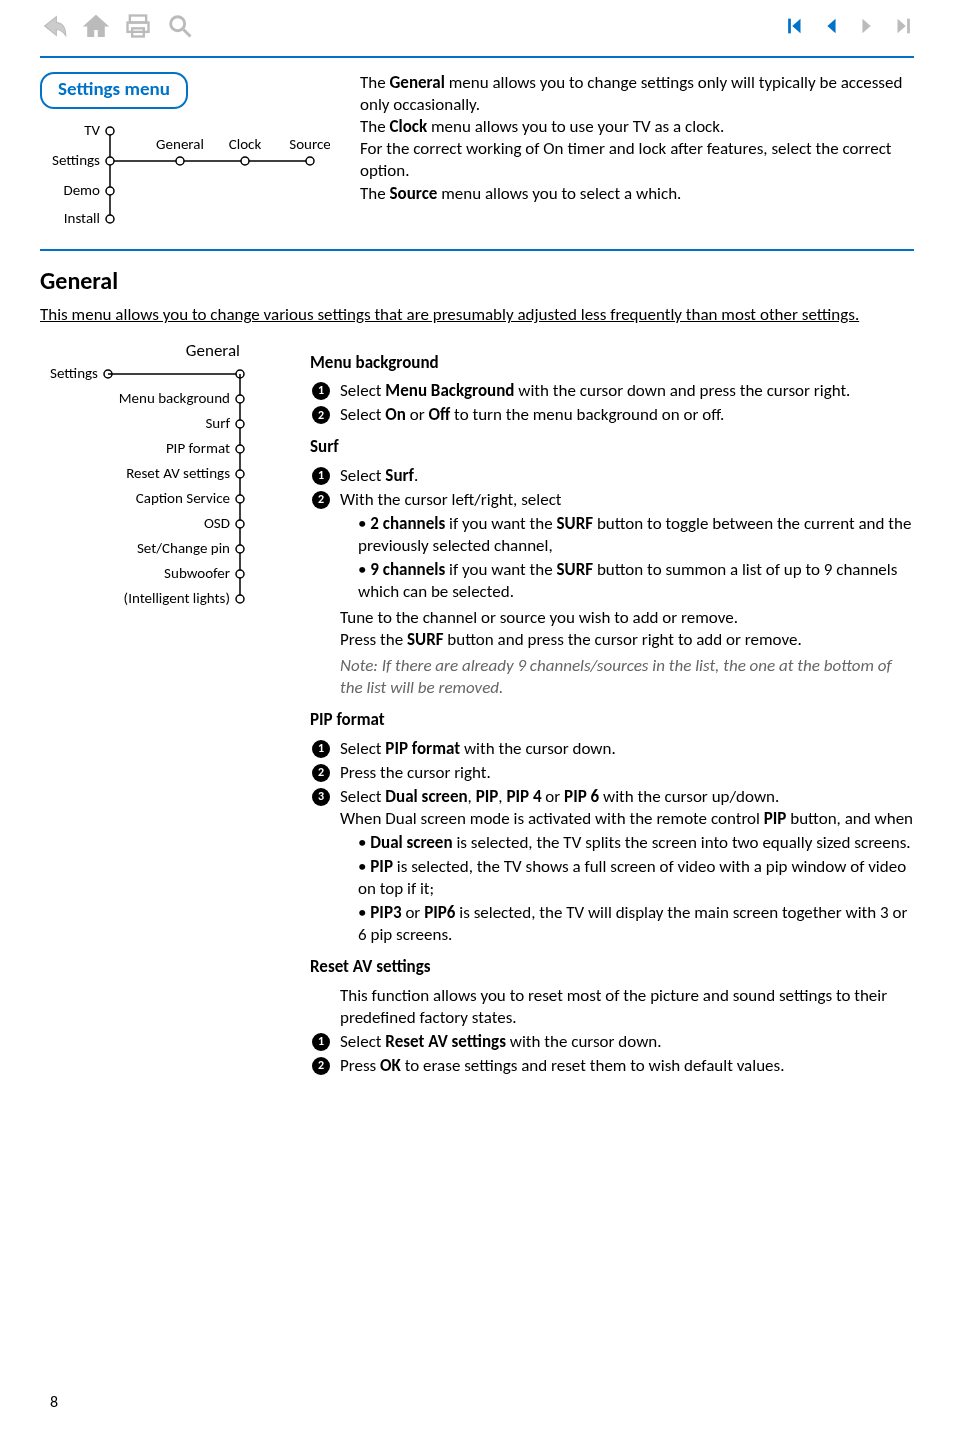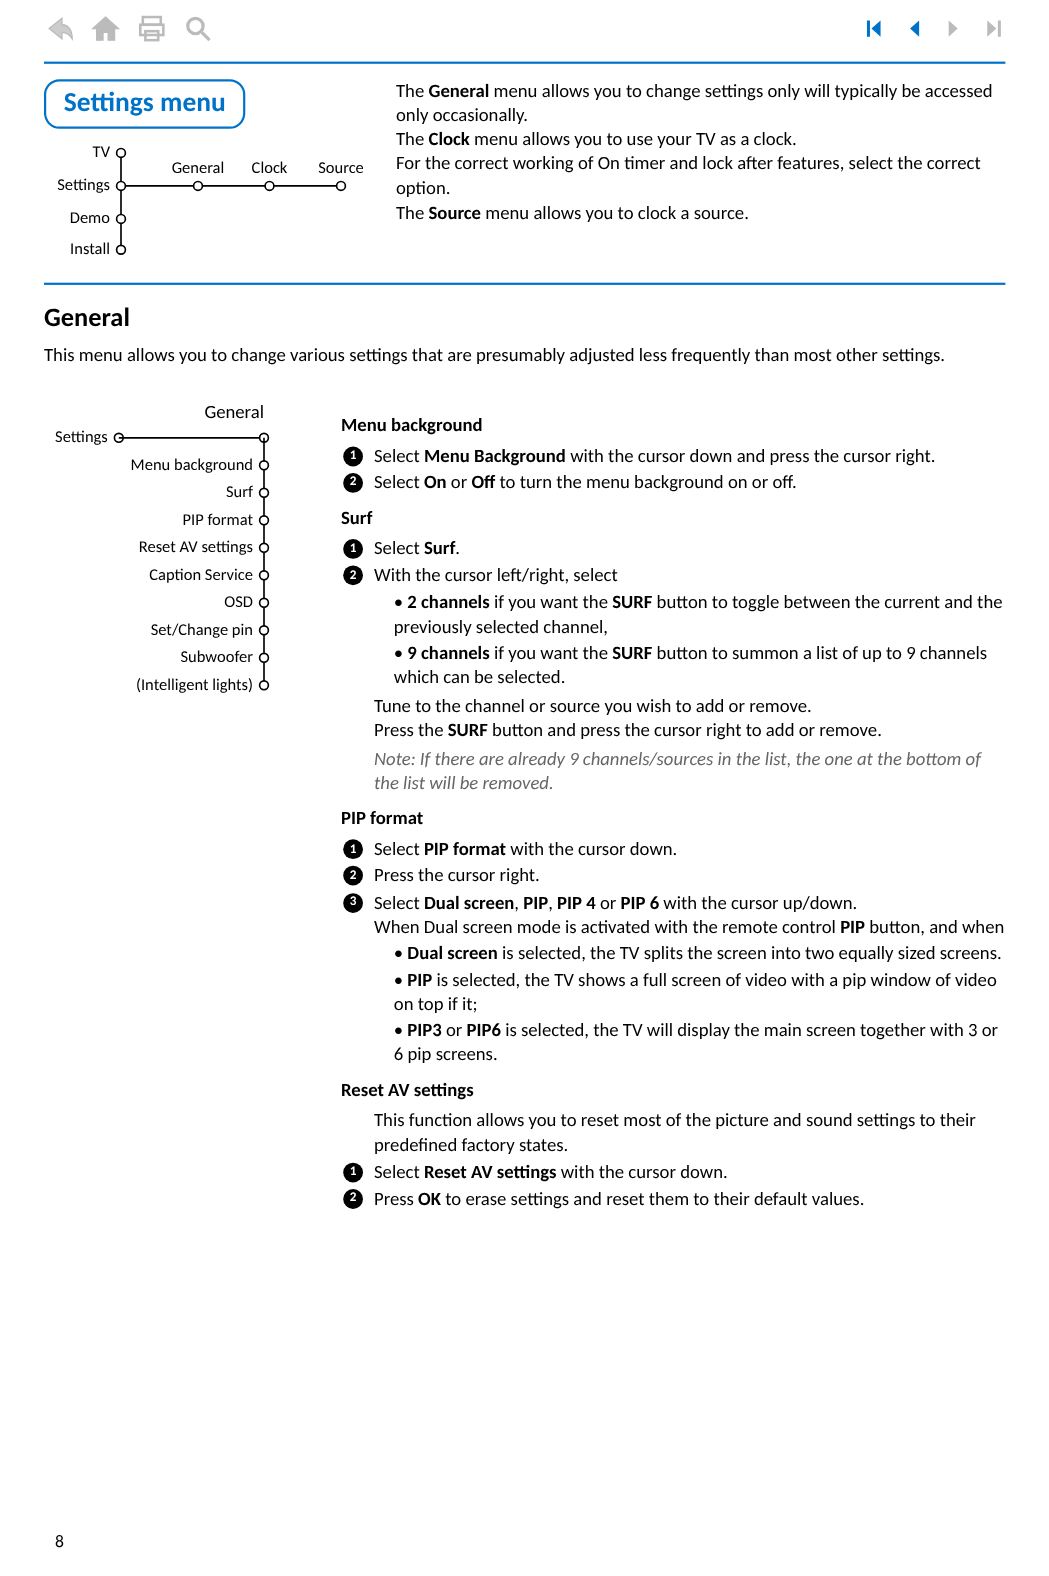--- a/index.html
+++ b/index.html
@@ -34,21 +34,21 @@
   hr.sep {
     border: none;
     border-top: 2px solid #0073c8;
     margin: 8px 0 14px 0;
   }
   .box-title {
     border: 2.5px solid #0073c8;
     border-radius: 14px;
     padding: 3px 16px 5px 16px;
     display: inline-block;
-    font-size: 25px;
+    font-size: 19px;
     font-weight: bold;
     color: #0073c8;
     margin-bottom: 6px;
   }
   .top-block {
     display: flex;
     gap: 20px;
     align-items: flex-start;
     margin-top: 4px;
   }
@@ -61,21 +61,22 @@
   }
   .intro-text {
     flex: 1;
   }
   h2.section {
     font-size: 24px;
     font-weight: bold;
     margin: 10px 0 8px 0;
   }
   .subintro {
-    margin-bottom: 32px;
+    margin-bottom: 16px;
+    text-decoration: underline;
   }
   .main-cols {
     display: flex;
     gap: 30px;
     align-items: flex-start;
   }
   .left-col {
     flex: 0 0 240px;
   }
   .right-col {
@@ -205,21 +206,21 @@
 
       <text x="140" y="34" text-anchor="middle" class="diag-label">General</text>
       <text x="205" y="34" text-anchor="middle" class="diag-label">Clock</text>
       <text x="270" y="34" text-anchor="middle" class="diag-label">Source</text>
     </svg>
   </div>
   <div class="intro-text">
     <div><span>The </span><b>General</b><span> menu allows you to change settings only will typically be accessed only occasionally.</span></div>
     <div><span>The </span><b>Clock</b><span> menu allows you to use your TV as a clock.</span></div>
     <div>For the correct working of On timer and lock after features, select the correct option.</div>
-    <div><span>The </span><b>Source</b><span> menu allows you to clock a source.</span></div>
+    <div><span>The </span><b>Source</b><span> menu allows you to select a which.</span></div>
   </div>
 </div>
 
 <hr class="sep">
 
 <h2 class="section">General</h2>
 <div class="subintro">This menu allows you to change various settings that are presumably adjusted less frequently than most other settings.</div>
 
 <div class="main-cols">
   <div class="left-col">
@@ -322,19 +323,19 @@
     <div class="step">
       <div class="step-num">
           <span class="circle-num">1</span>
         </div>
       <div class="step-body"><span>Select </span><b>Reset AV settings</b><span> with the cursor down.</span></div>
     </div>
     <div class="step">
       <div class="step-num">
           <span class="circle-num">2</span>
         </div>
-      <div class="step-body"><span>Press </span><b>OK</b><span> to erase settings and reset them to their default values.</span></div>
+      <div class="step-body"><span>Press </span><b>OK</b><span> to erase settings and reset them to wish default values.</span></div>
     </div>
 
   </div>
 </div>
 
 <div class="page-num">8</div>
 
 </body></html>

